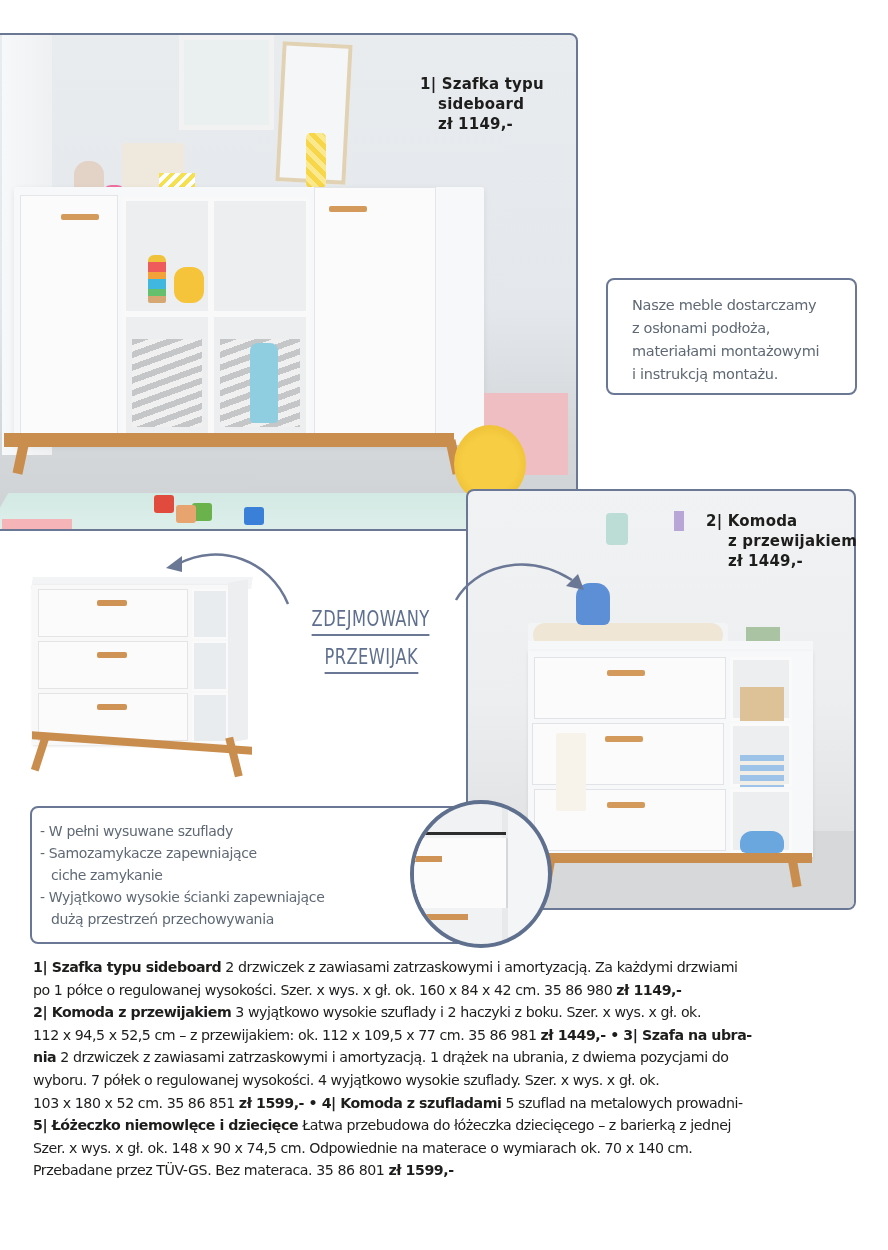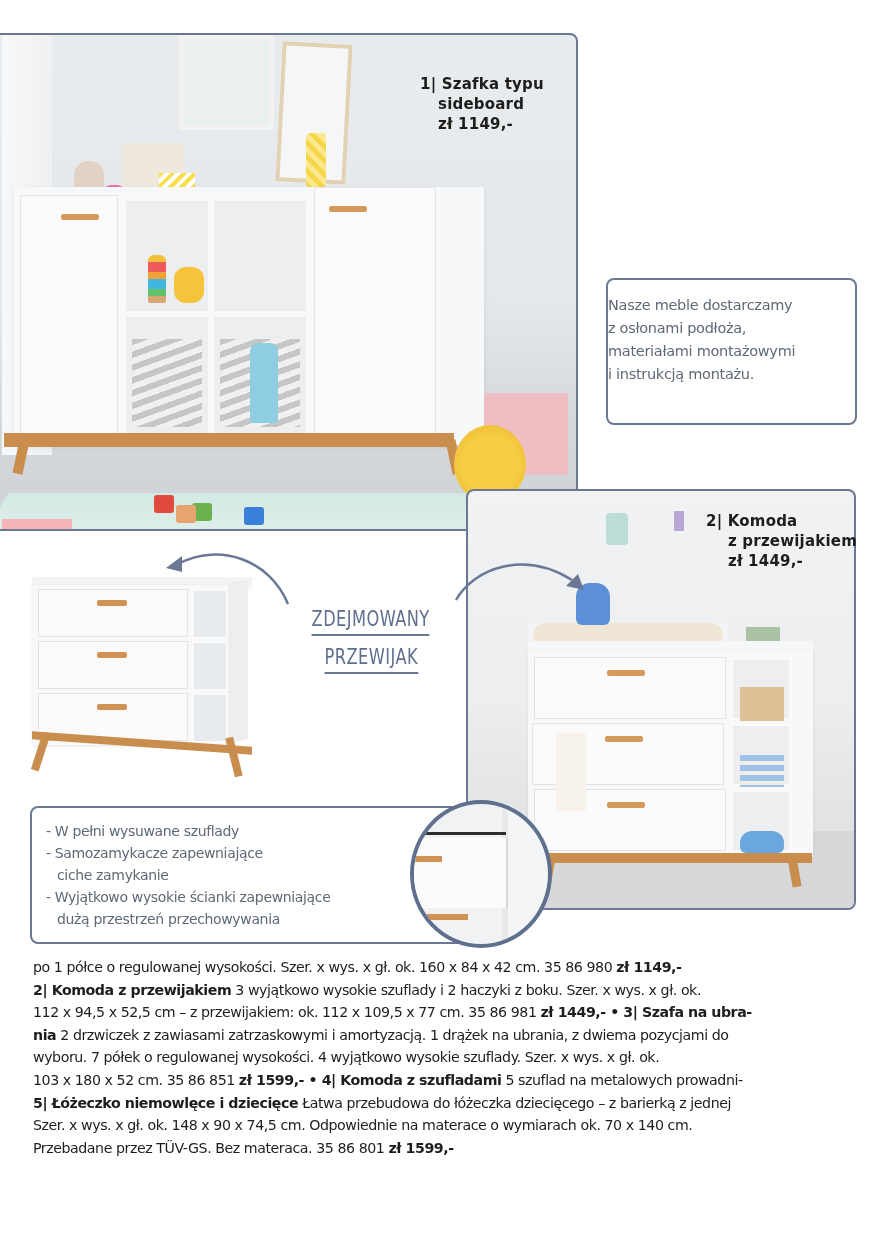--- a/index.html
+++ b/index.html
@@ -40,21 +40,21 @@
   .p1-rugstripe { position: absolute; left: 8px; top: 484px; width: 70px; height: 10px; background: #f4b4b8; }
   .p1-toys { position: absolute; left: 160px; top: 460px; width: 20px; height: 18px; background: #e14b3e; border-radius: 3px; box-shadow: 22px 10px 0 #e8a46e, 38px 8px 0 #6ab24b, 90px 12px 0 #3b80d8; }
   .p1-pinkbox { position: absolute; left: 490px; top: 358px; width: 84px; height: 82px; background: #eebec3; }
   .p1-lion { position: absolute; left: 460px; top: 390px; width: 72px; height: 78px; border-radius: 50%; background: radial-gradient(circle,#f6cd43 52%,#e9b52b 100%); }
 
   .label-price { position: absolute; font-family: "DejaVu Sans", sans-serif; font-weight: bold; font-size: 15px; line-height: 20px; color: #1d1d1b; letter-spacing: 0.2px; }
   .label1 { left: 420px; top: 74px; }
   .label1 .indent { padding-left: 18px; display: block; }
 
   
-  .info-box { position: absolute; left: 606px; top: 278px; width: 251px; height: 147px; border: 2px solid #6a7896; border-radius: 8px; background: #fff; padding: 14px 0; }
+  .info-box { position: absolute; left: 606px; top: 278px; width: 251px; height: 117px; border: 2px solid #6a7896; border-radius: 8px; background: #fff; padding: 14px 24px; }
   .info-box p { font-family: "DejaVu Sans", sans-serif; font-size: 14.5px; line-height: 23px; color: #5f6975; letter-spacing: -0.3px; }
 
   
   .photo2 {
     position: absolute; left: 466px; top: 489px; width: 390px; height: 421px;
     border: 2px solid #6a7896; border-radius: 8px; overflow: hidden;
     background: linear-gradient(180deg,#f1f2f3 0%,#eceef0 50%,#dfe1e3 85%,#d8dadc 100%);
   }
   .p2-floor { position: absolute; left: 0; top: 340px; width: 100%; height: 80px; background: #d6d8da; }
   .p2-mobile { position: absolute; left: 138px; top: 22px; width: 22px; height: 32px; background: #bcdcd6; border-radius: 4px; box-shadow: 62px -8px 0 -6px #b8a6d6; }
@@ -87,21 +87,21 @@
   .r-shelf { position: absolute; left: 160px; width: 36px; height: 50px; background: #e9ecef; border: 2px solid #fafafa; }
   .r-base { position: absolute; left: 4px; top: 162px; width: 220px; height: 8px; background: #c98d4d; transform: skewY(4deg); }
   .r-leg { position: absolute; top: 160px; width: 8px; height: 34px; background: #c98d4d; }
 
   .arrow { position: absolute; }
 
   .headline { position: absolute; left: 297px; top: 606px; width: 148px; text-align: center; font-family: "DejaVu Sans Condensed", "DejaVu Sans", sans-serif; font-stretch: condensed; color: #5f6f8e; font-size: 21px; letter-spacing: 0.5px; line-height: 26px; }
   .headline span { display: inline-block; border-bottom: 2px solid #6a7896; padding-bottom: 2px; margin-bottom: 8px; transform: scaleX(0.86); }
 
   
-  .feature-box { position: absolute; left: 30px; top: 806px; width: 460px; height: 138px; border: 2px solid #6a7896; border-radius: 8px; background: #fff; padding: 12px 14px; }
+  .feature-box { position: absolute; left: 30px; top: 806px; width: 460px; height: 138px; border: 2px solid #6a7896; border-radius: 8px; background: #fff; padding: 12px 8px; }
   .feature-box li { list-style: none; font-family: "DejaVu Sans", sans-serif; font-size: 14px; line-height: 22px; color: #5f6975; letter-spacing: -0.35px; }
   .feature-box li .cont { display: block; padding-left: 11px; }
 
   .zoom-circle { position: absolute; left: 410px; top: 800px; width: 142px; height: 148px; border-radius: 50%; border: 4px solid #5f6f8e; background: linear-gradient(90deg,#f1f2f3 0 66%,#e7e9eb 66% 70%,#f4f5f6 70%); overflow: hidden; }
   .zc-line { position: absolute; left: 0; top: 28px; width: 92px; height: 3px; background: #2d2d2d; }
   .zc-drawer { position: absolute; left: 0; top: 34px; width: 94px; height: 70px; background: #fbfbfb; border-right: 2px solid #d5d7da; }
   .zc-h1 { position: absolute; left: 0; top: 52px; width: 28px; height: 6px; background: #cf9356; }
   .zc-h2 { position: absolute; left: 10px; top: 110px; width: 44px; height: 6px; background: #cf9356; }
 
   
@@ -258,20 +258,21 @@
   <div class="zc-h1"></div>
   <div class="zc-h2"></div>
 </div>
 
 <div class="watermark">
   <div class="hook"></div>
   <div class="ring"></div>
 </div>
 
 <div class="desc">
+  <span class="line"><b>1| Szafka typu sideboard</b><span> 2 drzwiczek z zawiasami zatrzaskowymi i amortyzacją. Za każdymi drzwiami</span></span>
   <span class="line"><span>po 1 półce o regulowanej wysokości. Szer. x wys. x gł. ok. 160 x 84 x 42 cm. 35 86 980 </span><b>zł 1149,-</b></span>
   <span class="line"><b>2| Komoda z przewijakiem</b><span> 3 wyjątkowo wysokie szuflady i 2 haczyki z boku. Szer. x wys. x gł. ok.</span></span>
   <span class="line"><span>112 x 94,5 x 52,5 cm – z przewijakiem: ok. 112 x 109,5 x 77 cm. 35 86 981 </span><b>zł 1449,- • 3| Szafa na ubra-</b></span>
   <span class="line"><b>nia</b><span> 2 drzwiczek z zawiasami zatrzaskowymi i amortyzacją. 1 drążek na ubrania, z dwiema pozycjami do</span></span>
   <span class="line"><span>wyboru. 7 półek o regulowanej wysokości. 4 wyjątkowo wysokie szuflady. Szer. x wys. x gł. ok.</span></span>
   <span class="line"><span>103 x 180 x 52 cm. 35 86 851 </span><b>zł 1599,- • 4| Komoda z szufladami</b><span> 5 szuflad na metalowych prowadni-</span></span>
   <span class="line"><b>5| Łóżeczko niemowlęce i dziecięce</b><span> Łatwa przebudowa do łóżeczka dziecięcego – z barierką z jednej</span></span>
   <span class="line"><span>Szer. x wys. x gł. ok. 148 x 90 x 74,5 cm. Odpowiednie na materace o wymiarach ok. 70 x 140 cm.</span></span>
   <span class="line"><span>Przebadane przez TÜV-GS. Bez materaca. 35 86 801 </span><b>zł 1599,-</b></span>
 </div>

